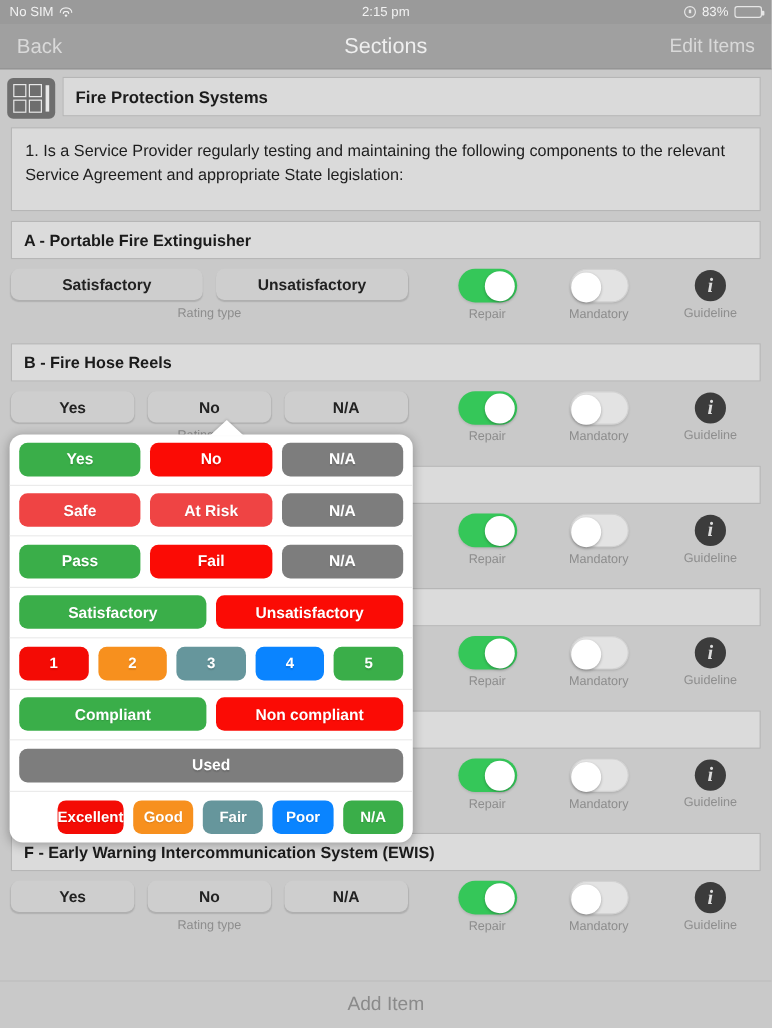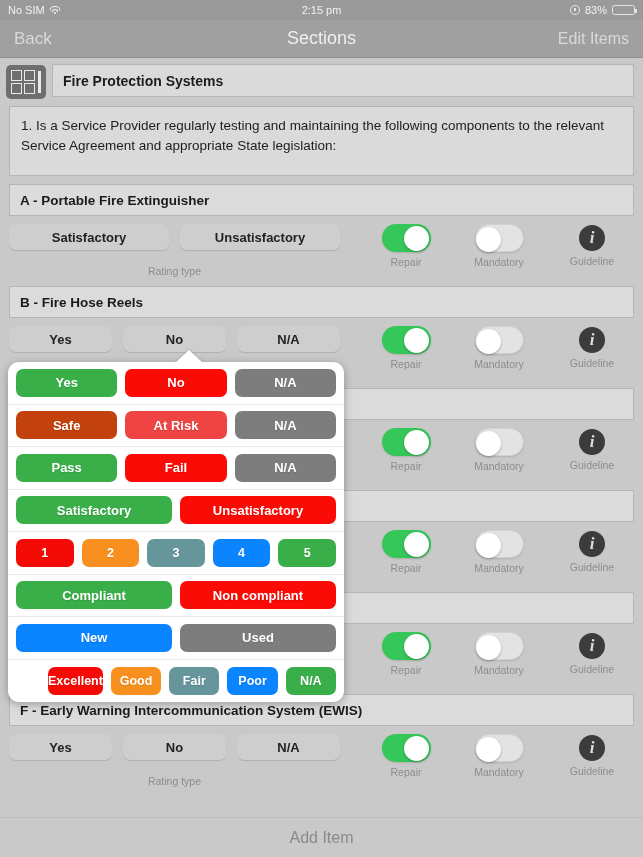--- a/index.html
+++ b/index.html
@@ -98,21 +98,21 @@
   .seg-wrap { flex: 0 0 auto; position: relative; }
   .seg-row { display: flex; gap: 11px; }
   .seg-btn {
     background: #cecece; border-radius: 7px; height: 26px; min-width: 103px;
     display: flex; align-items: center; justify-content: center;
     font-size: 13px; font-weight: bold; color: #222;
     box-shadow: 0 1px 1px rgba(0,0,0,.13);
   }
   .seg-btn.wide { min-width: 160px; }
   .rating-label {
-    text-align: center; font-size: 10.5px; color: #8d8d8d; margin-top: 15px;
+    text-align: center; font-size: 10.5px; color: #8d8d8d; margin-top: 5px;
     width: 100%;
   }
   .right-ctrls { margin-left: auto; display: flex; gap: 37px; padding-right: 14px; }
   .ctrl { width: 56px; text-align: center; }
   .switch {
     width: 49px; height: 28px; border-radius: 14px; position: relative;
     margin: 0 auto; box-shadow: 0 1px 2px rgba(0,0,0,.12);
   }
   .switch.on { background: #35c759; }
   .switch.off { background: #e3e3e3; border: 1px solid #d2d2d2; }
@@ -412,21 +412,21 @@
 
   <div class="pop-arrow"></div>
   <div class="popover">
     <div id="pop-body">
         <div class="pop-row">
           <div class="pill" style="background: rgb(58, 174, 73);">Yes</div>
           <div class="pill" style="background: rgb(251, 11, 5);">No</div>
           <div class="pill" style="background: rgb(125, 125, 125);">N/A</div>
         </div>
         <div class="pop-row">
-          <div class="pill" style="background: #c2410c;">Safe</div>
+          <div class="pill" style="background: #ef4444;">Safe</div>
           <div class="pill" style="background: #ef4444;">At Risk</div>
           <div class="pill" style="background: rgb(125, 125, 125);">N/A</div>
         </div>
         <div class="pop-row">
           <div class="pill" style="background: rgb(58, 174, 73);">Pass</div>
           <div class="pill" style="background: rgb(251, 11, 5);">Fail</div>
           <div class="pill" style="background: rgb(125, 125, 125);">N/A</div>
         </div>
         <div class="pop-row">
           <div class="pill" style="background: rgb(58, 174, 73);">Satisfactory</div>
@@ -437,21 +437,20 @@
           <div class="pill small" style="background: rgb(247, 144, 30);">2</div>
           <div class="pill small" style="background: rgb(102, 150, 156);">3</div>
           <div class="pill small" style="background: rgb(10, 132, 255);">4</div>
           <div class="pill small" style="background: rgb(58, 174, 73);">5</div>
         </div>
         <div class="pop-row">
           <div class="pill" style="background: rgb(58, 174, 73);">Compliant</div>
           <div class="pill" style="background: rgb(251, 11, 5);">Non compliant</div>
         </div>
         <div class="pop-row">
-          <div class="pill" style="background: rgb(10, 132, 255);">New</div>
           <div class="pill" style="background: rgb(125, 125, 125);">Used</div>
         </div>
         <div class="pop-row">
           <div class="pill small" style="background: rgb(244, 11, 5); margin-left: 32px;">Excellent</div>
           <div class="pill small" style="background: rgb(247, 144, 30);">Good</div>
           <div class="pill small" style="background: rgb(102, 150, 156);">Fair</div>
           <div class="pill small" style="background: rgb(10, 132, 255);">Poor</div>
           <div class="pill small" style="background: rgb(58, 174, 73);">N/A</div>
         </div>
       </div>

